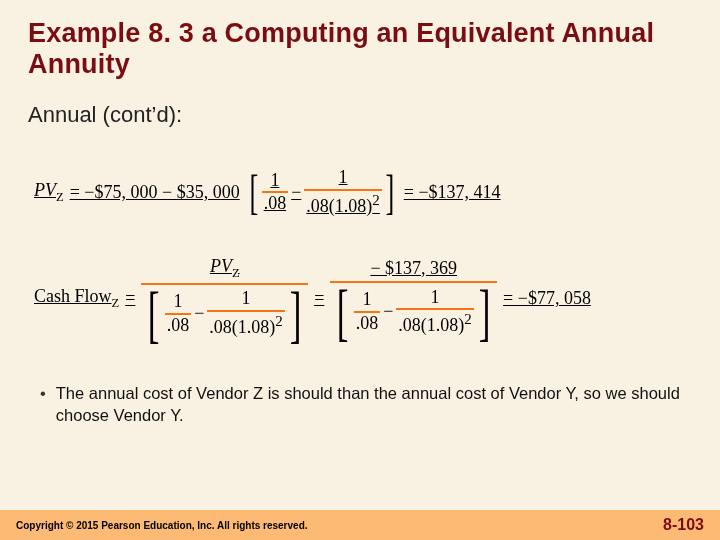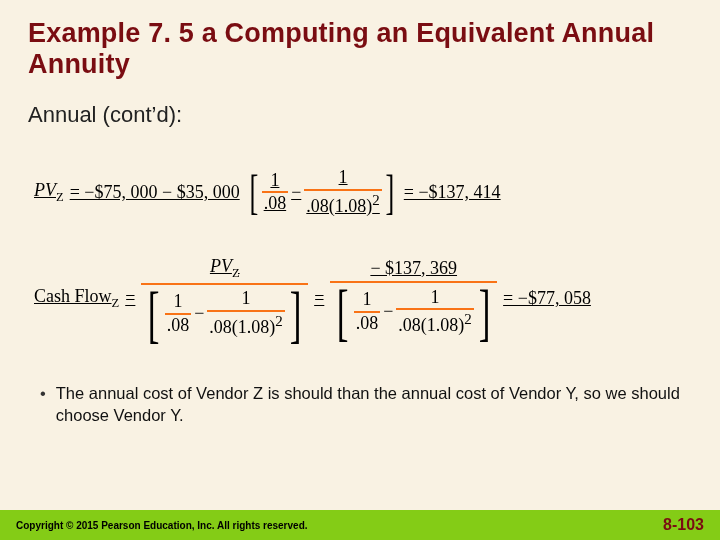--- a/index.html
+++ b/index.html
@@ -72,38 +72,38 @@
     font-size: 16.5px;
     color: #111;
     padding: 0 8px 0 12px;
     line-height: 1.35;
   }
   .bullet-dot { color: #333; }
   .footer {
     position: absolute;
     left: 0; right: 0; bottom: 0;
     height: 30px;
-    background: #84cc16;
+    background: #fdba74;
     display: flex;
     align-items: center;
     justify-content: space-between;
     padding: 4px 16px;
     font-size: 10px;
     font-weight: 700;
     color: #000;
   }
   .footer .right { color: #7a0d12; font-weight: 700; font-size: 16px; }
   .minus { margin: 0 3px; }
 </style>
 </head>
 <body>
 
 <div class="slide">
 
-  <h1 class="title">Example 7. 5 a Computing an Equivalent Annual Annuity</h1>
+  <h1 class="title">Example 8. 3 a Computing an Equivalent Annual Annuity</h1>
 
   <div class="subhead">Annual (cont’d):</div>
 
   <div class="equations">
 
     <div class="eq-row">
       <span>
         <span class="italic">PV</span><span class="sub">Z</span>
       </span>
       <span>= −$75, 000 − $35, 000</span>

